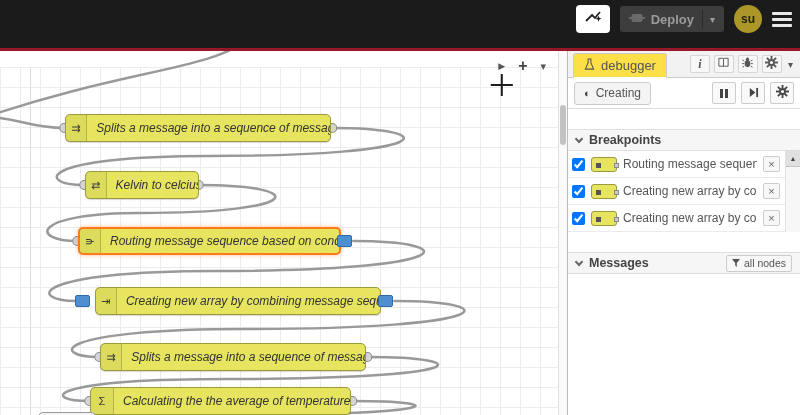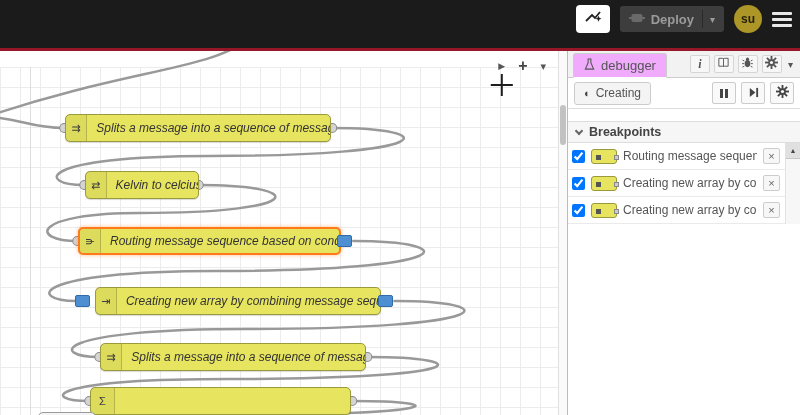--- a/index.html
+++ b/index.html
@@ -47,38 +47,38 @@
   .bp-square { position:absolute; z-index:3; width:15px; height:12px; border-radius:2px;
     background:var(--breakpoint_blue,#4d8fd1); border:1px solid #2f6ba8; cursor:pointer; }
 
   
   .vscroll { width:9px; background:#fafafa; border-left:1px solid #e0e0e0; position:relative; }
   .vthumb { position:absolute; top:54px; left:1px; width:6px; height:40px; background:#c2c2c2; border-radius:3px; cursor:pointer; }
 
   
   .sidebar { width:233px; border-left:1px solid #bbb; background:#fff; display:flex; flex-direction:column; }
   .tabbar { height:27px; background:#f2f2f2; border-bottom:1px solid #ccc; display:flex; align-items:flex-end; padding:0 5px; }
-  .tab { height:25px; background:#f0abfc; border:1px solid #ccc; border-bottom:1px solid #fff; margin-bottom:-1px;
+  .tab { height:25px; background:#fde047; border:1px solid #ccc; border-bottom:1px solid #fff; margin-bottom:-1px;
     border-radius:3px 3px 0 0; display:flex; align-items:center; gap:6px; padding:0 10px; font-size:13px; color:#555; cursor:pointer; }
   .tab-actions { margin-left:auto; display:flex; align-items:center; gap:4px; padding-bottom:4px; }
   .tab-icon-btn { width:20px; height:18px; border:1px solid #d5d5d5; background:#f7f7f7; border-radius:2px;
     display:flex; align-items:center; justify-content:center; cursor:pointer; color:#555; }
   .info-i { font-family:"Liberation Serif",serif; font-style:italic; font-weight:bold; font-size:12px; }
   .plain-caret { font-size:10px; color:#555; padding:0 2px; cursor:pointer; }
 
   .sb-toolbar { height:31px; border-bottom:1px solid #ddd; display:flex; align-items:center; padding:0 6px; gap:4px; background:#fff; }
   .enabled-btn { display:flex; align-items:center; gap:5px; border:1px solid #ccc; background:#f4f4f4; border-radius:3px;
     height:23px; padding:0 9px; font-size:12px; color:#555; cursor:pointer; }
   .tgl { font-size:11px; color:#444; }
   .sb-right { margin-left:auto; display:flex; align-items:center; gap:5px; }
   .btn-sm { width:24px; height:22px; border:1px solid #ccc; background:#f9f9f9; border-radius:2px;
     display:flex; align-items:center; justify-content:center; gap:2px; cursor:pointer; }
   .pbar { display:block; width:3px; height:9px; background:#444; }
 
-  .section-h { height:22px; margin-top:12px; background:#f6f6f6; border-top:1px solid #ddd; border-bottom:1px solid #ddd;
+  .section-h { height:22px; margin-top:20px; background:#f6f6f6; border-top:1px solid #ddd; border-bottom:1px solid #ddd;
     display:flex; align-items:center; gap:7px; padding:0 8px; font-size:12.5px; font-weight:bold; color:#444; cursor:pointer; }
   .chev { width:6px; height:6px; border-left:2px solid #666; border-bottom:2px solid #666; transform:rotate(-45deg); margin-top:-3px; }
 
   .bp-list { position:relative; }
   .bp-row { height:27px; display:flex; align-items:center; gap:6px; padding:0 4px; padding-right:20px; border-bottom:1px solid #eaeaea; }
   .bp-row input { width:13px; height:13px; cursor:pointer; }
   .mini-node { width:26px; height:15px; background:var(--node_fill,#e7e45f); border:1px solid var(--node_border,#9a9a3d);
     border-radius:3px; position:relative; flex:none; }
   .mini-node i { position:absolute; left:4px; top:5px; width:5px; height:5px; background:#555; }
   .mini-node b { position:absolute; right:-3px; top:5px; width:5px; height:5px; background:#ccc; border:1px solid #888; }
@@ -187,20 +187,21 @@
       <div class="node" style="left:95px;top:236px;width:286px;">
         <span class="nicon">⇥</span>
         <span class="nlabel">Creating new array by combining message sequence</span>
       </div>
       <div class="node" style="left:100px;top:292px;width:266px;">
         <span class="nicon">⇉</span>
         <span class="nlabel">Splits a message into a sequence of messages.</span>
       </div>
       <div class="node" style="left:90px;top:336px;width:261px;">
         <span class="nicon">Σ</span>
+        <span class="nlabel">Calculating the the average of temperature</span>
       </div>
       <div class="node ghost" style="left:38px;top:361px;width:58px;"></div>
 
       <div class="bp-square" style="left:337px;top:184px;"></div>
       <div class="bp-square" style="left:75px;top:244px;"></div>
       <div class="bp-square" style="left:378px;top:244px;"></div>
     </div>
 
     <div class="vscroll">
       <div class="vthumb"></div>
@@ -321,17 +322,29 @@
               <b></b>
             </span>
           <span class="bp-label">Creating new array by combining message sequence</span>
           <span class="bp-x">×</span>
         </div>
         <div class="scroll-strip">
           <div class="scroll-up">▲</div>
         </div>
       </div>
 
+      <div class="section-h">
+        <span class="chev"></span>
+        <span>Messages</span>
+        <span class="filter-btn">
+          <span>
+            <svg width="8" height="8" viewBox="0 0 10 10">
+                <path d="M0 0h10L6 5v5L4 8V5z" fill="#555"></path>
+              </svg>
+          </span>
+          <span>all nodes</span>
+        </span>
+      </div>
 
       <div class="messages-body"></div>
     </div>
   </div>
 </div>
 
 </body></html>

